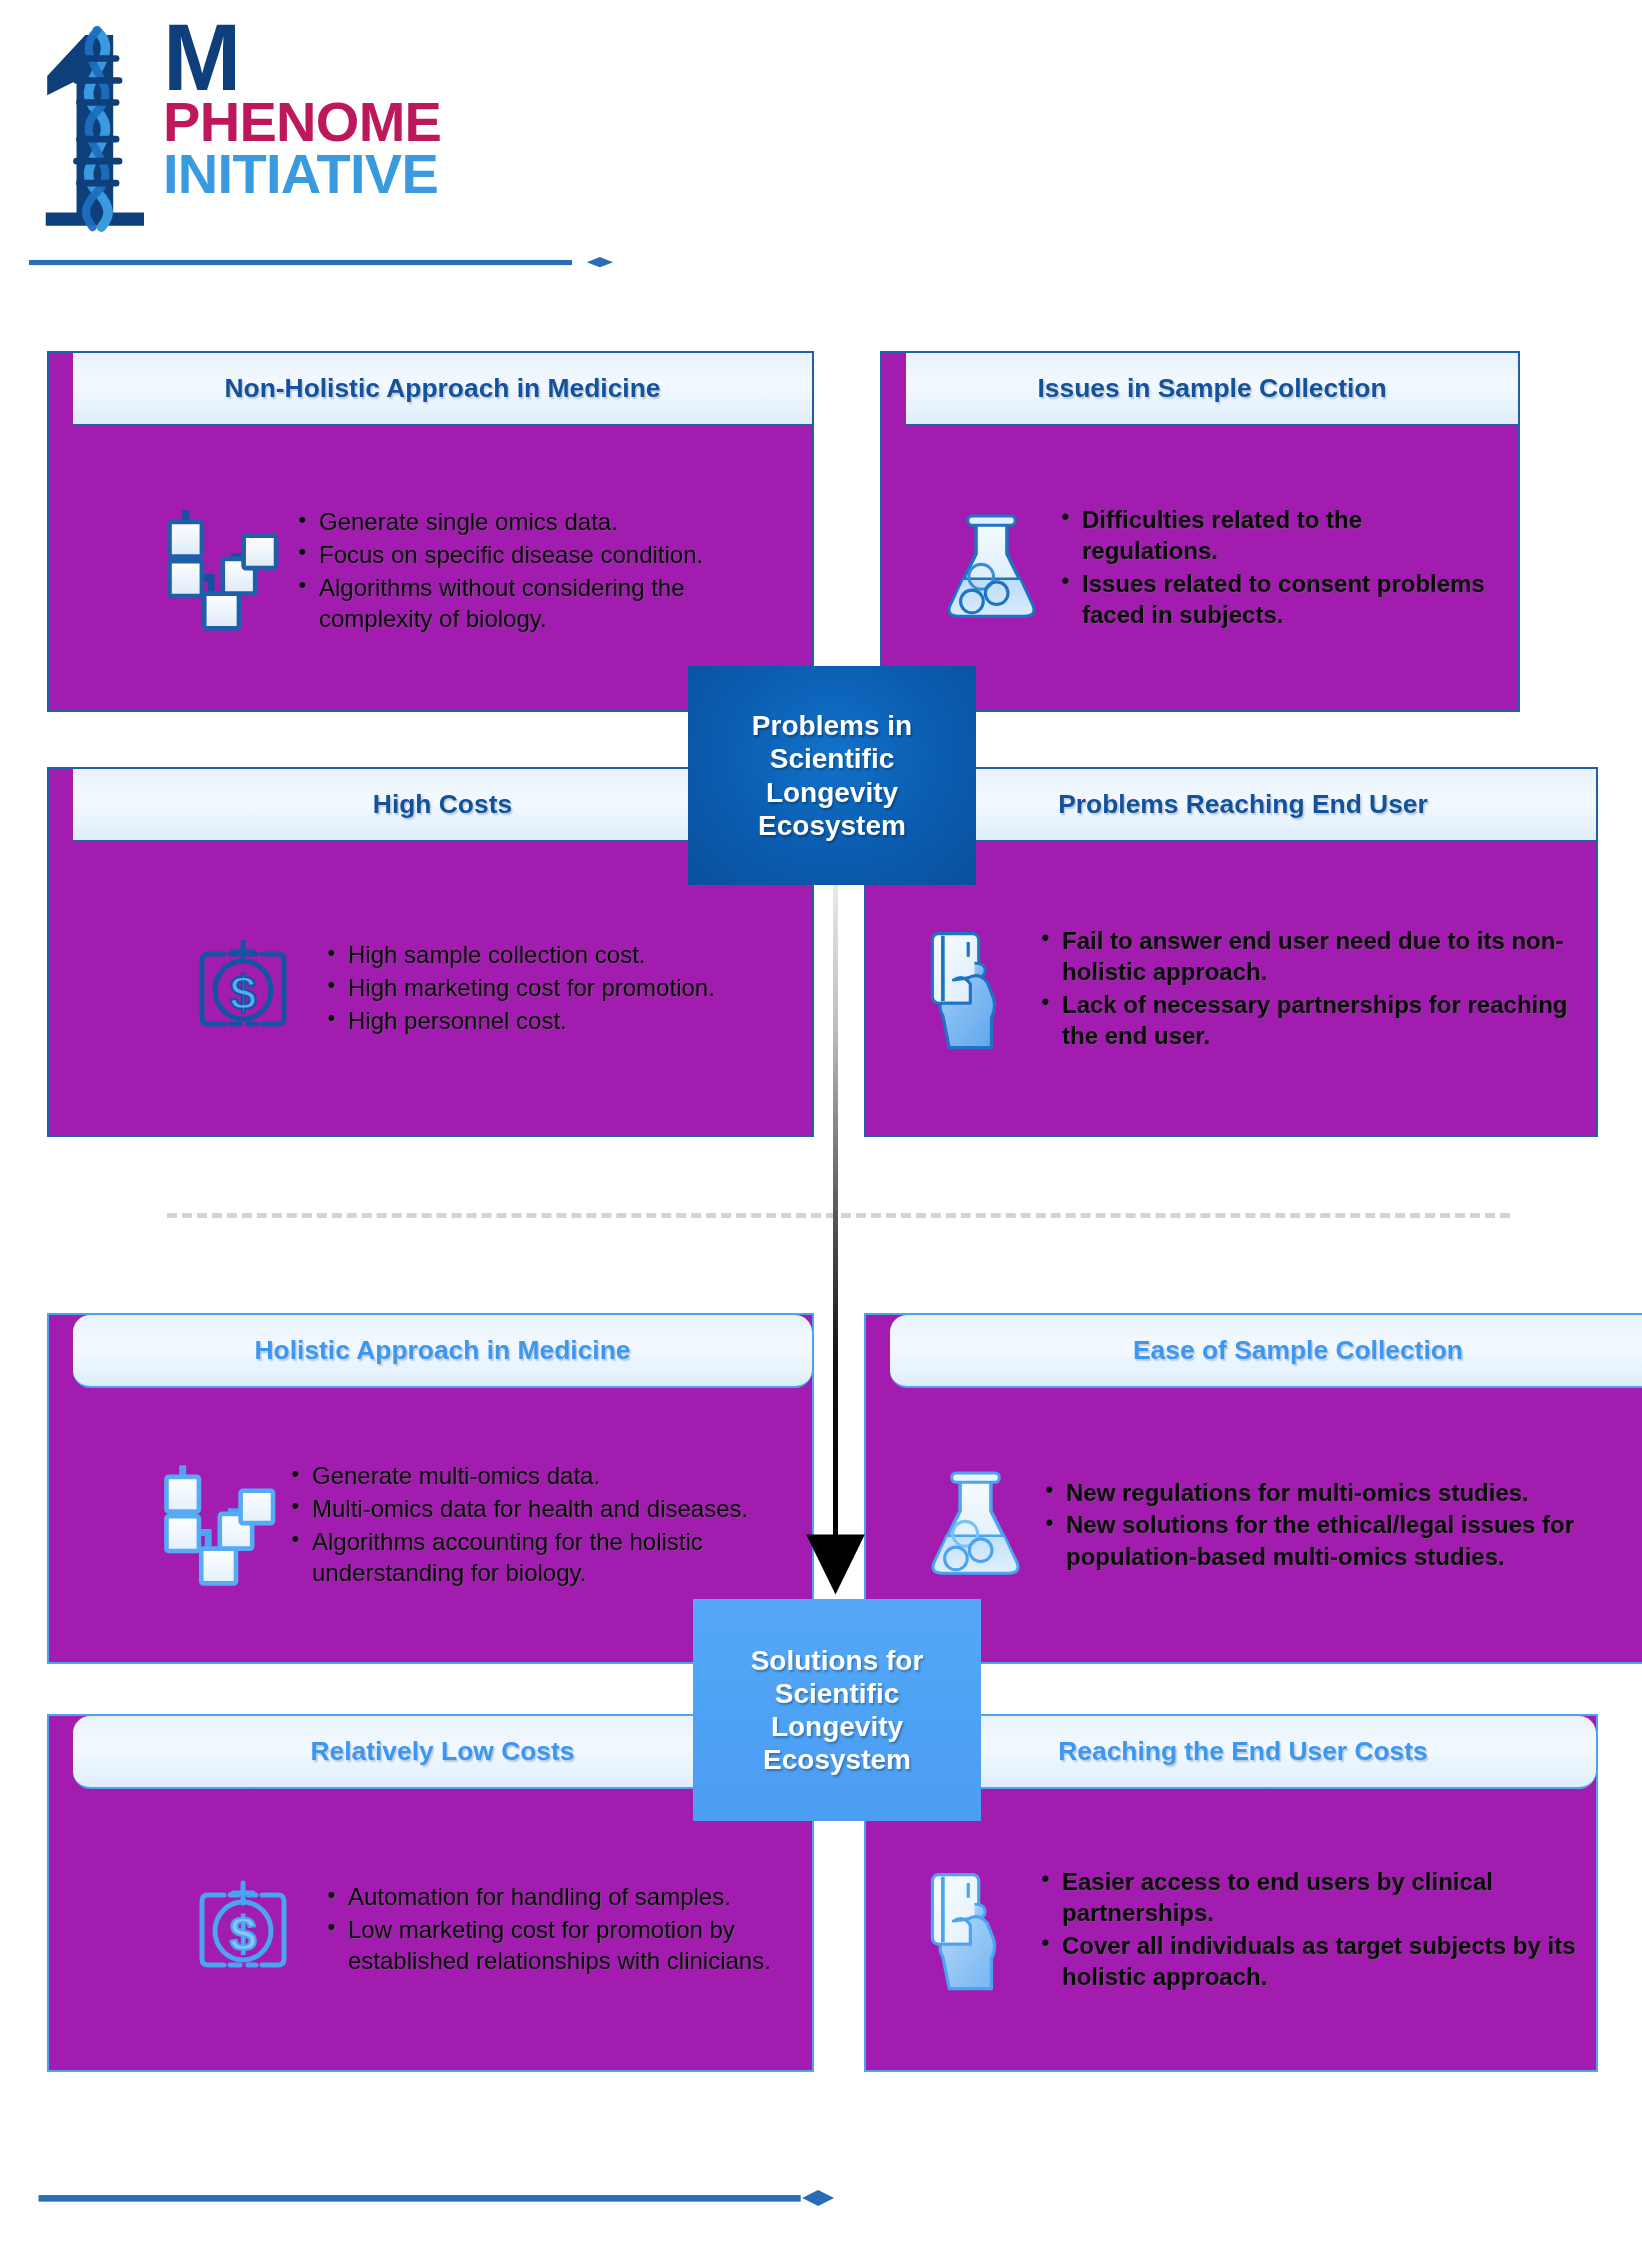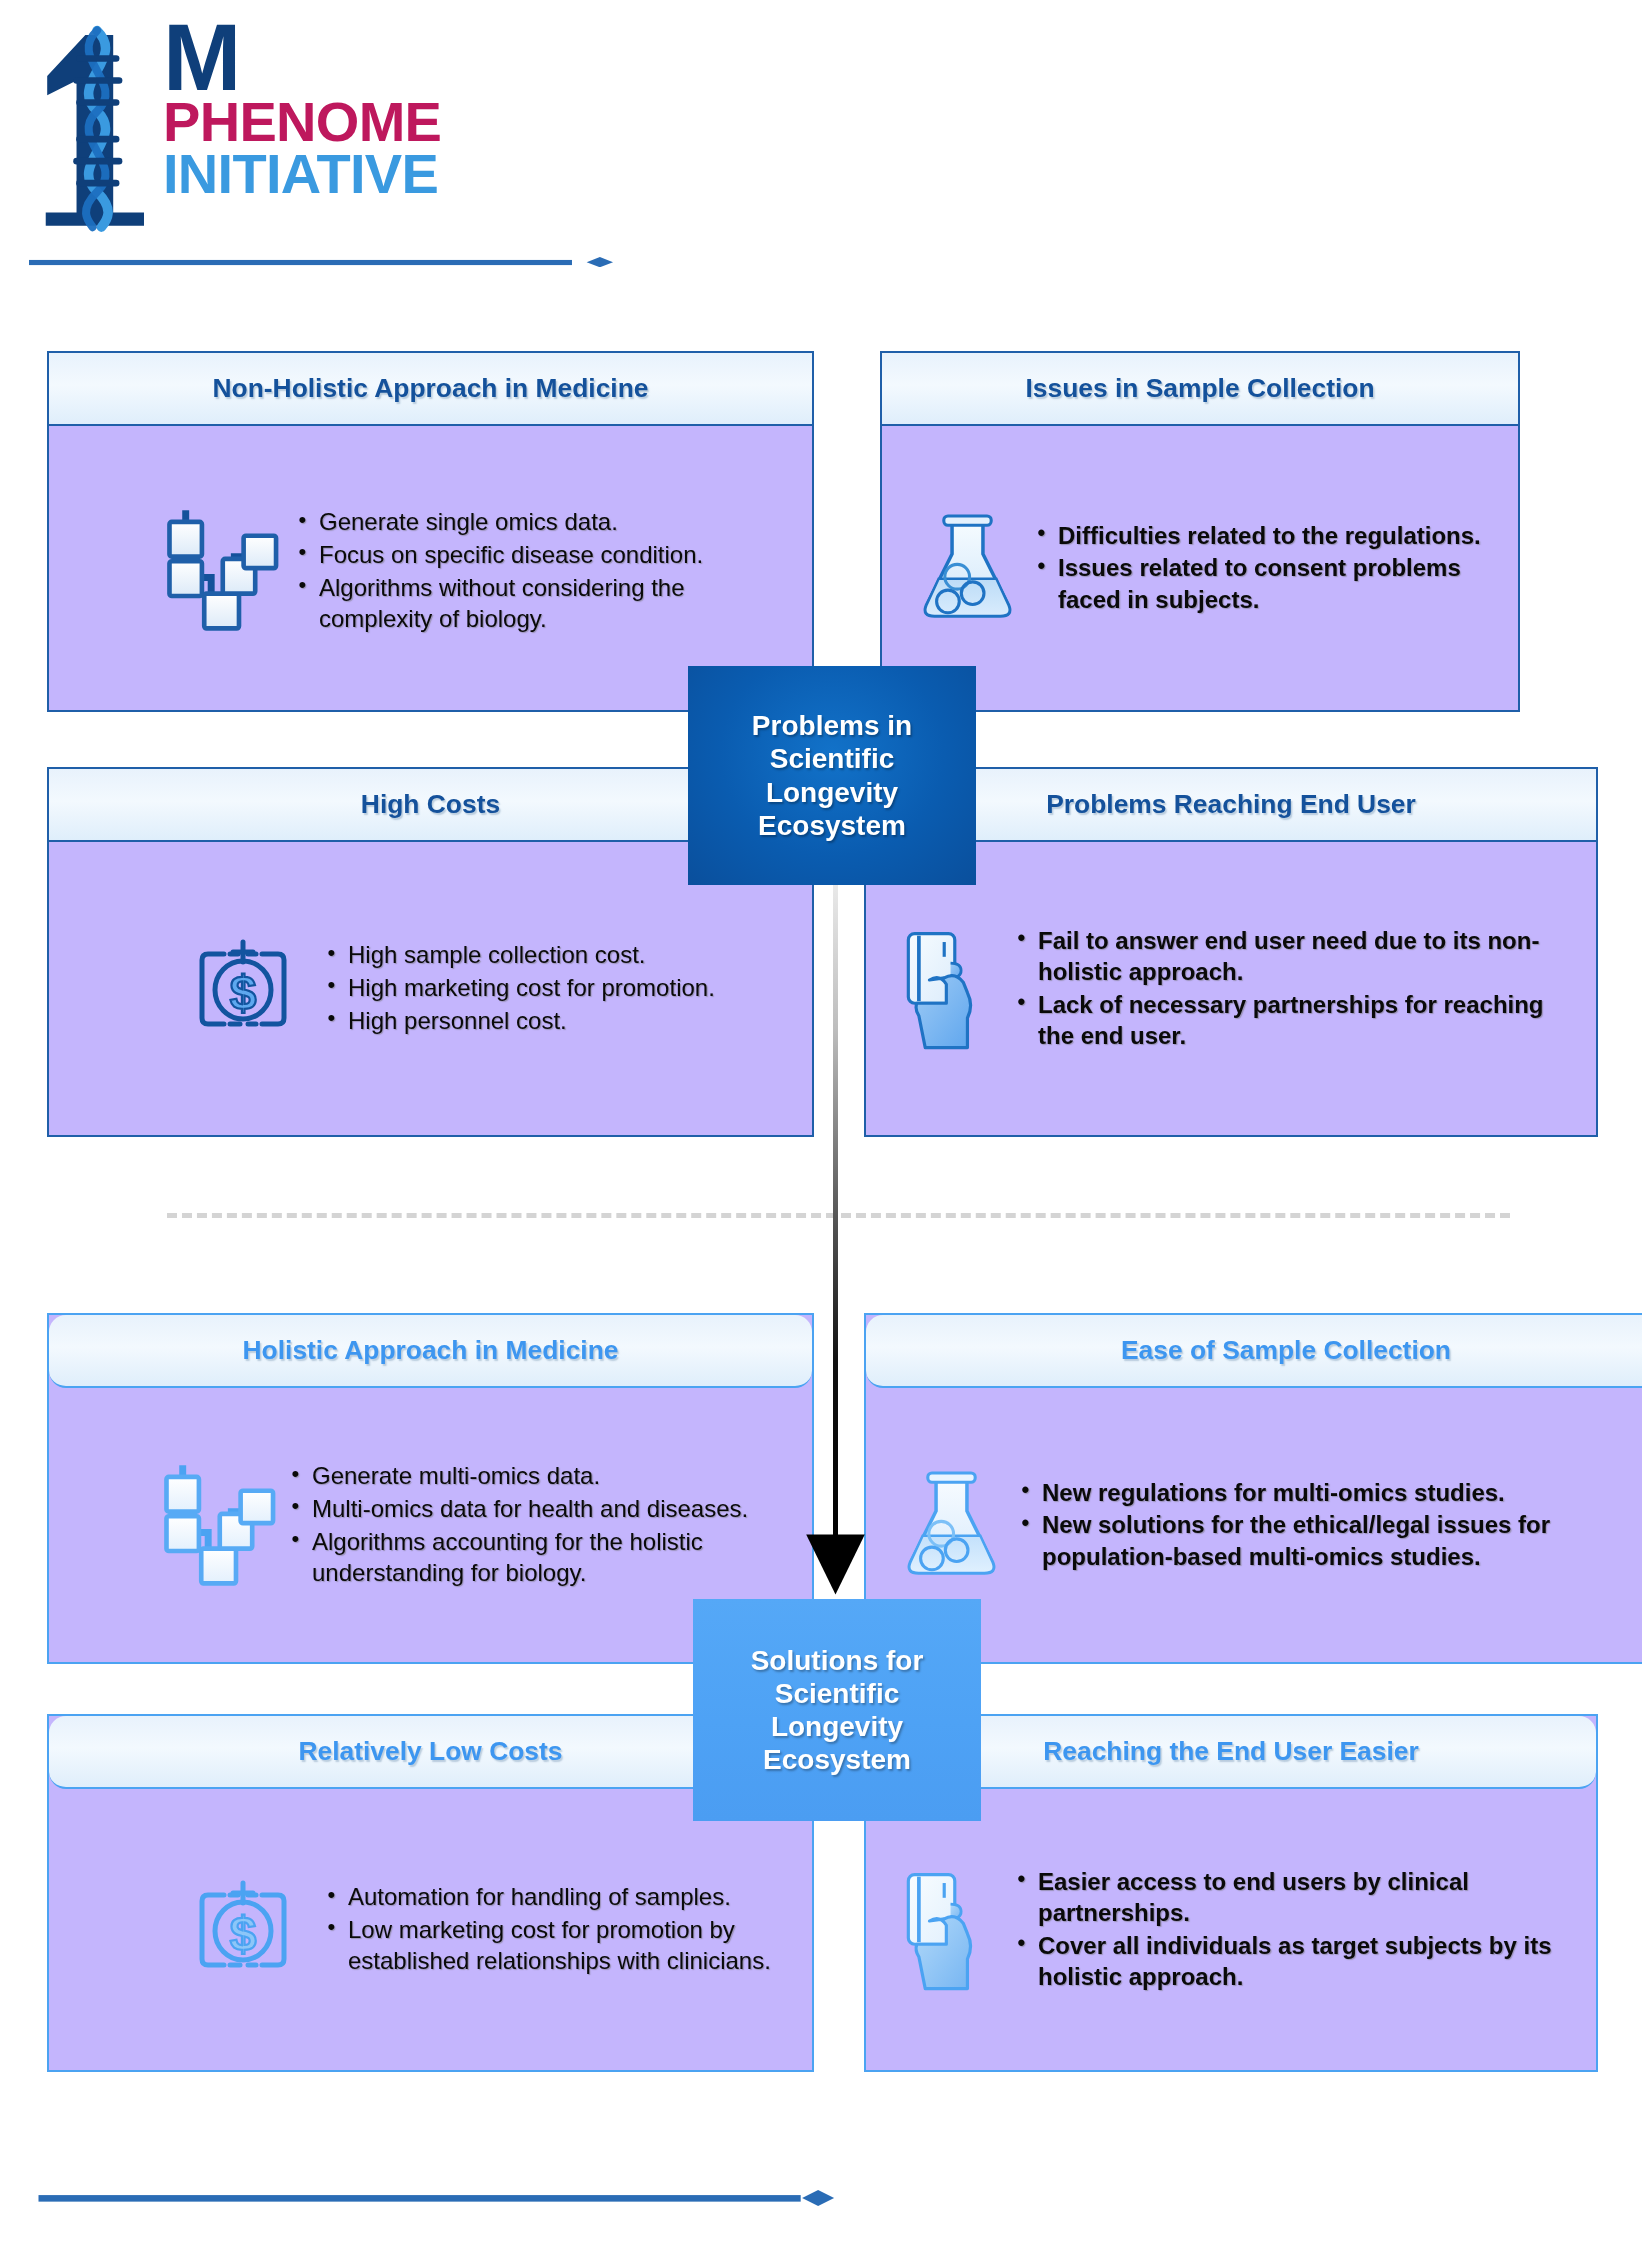--- a/index.html
+++ b/index.html
@@ -27,21 +27,21 @@
   .logo-initiative {
     font-size:56px; font-weight:bold; color:#3a9ae0; line-height:0.92;
     letter-spacing:-0.7px; font-family:"Liberation Sans", sans-serif;
   }
 
   
   .rule-top { position:absolute; left:29px; top:257px; width:587px; height:10.3px; }
   .rule-bottom { position:absolute; left:35px; top:2190px; width:807px; height:16px; }
 
   
-  .card { position:absolute; border:2.2px solid #1f5fa9; background:#c4b5fd; }
+  .card { position:absolute; border:2.2px solid #1f5fa9; background:#a21caf;padding-left:24px; }
   .card.dark  { border-color:#1f5fa9; }
   .card.light { border-color:#4ba3f2; }
   .card-head {
     height:73px; width:100%;
     display:flex; align-items:center; justify-content:center;
     background: linear-gradient(to bottom, #e8f2fc 0%, #f3f9fe 45%, #dfeefb 100%);
     border-bottom:2.2px solid #1f5fa9;
   }
   .card.light .card-head { border-bottom-color:#4ba3f2;border-radius:17px; }
   .card-title {
@@ -365,21 +365,21 @@
           <line x1="45" y1="18" x2="65" y2="18" stroke="#4ba3f2" stroke-width="5" stroke-linecap="round"></line>
           <ellipse cx="55" cy="56" rx="28" ry="29" fill="none" stroke="#4ba3f2" stroke-width="5"></ellipse>
           <text x="55" y="75" font-family="'Liberation Sans',sans-serif" font-size="48" font-weight="bold" fill="#8cc6f8" stroke="#4ba3f2" stroke-width="2.2" text-anchor="middle">$</text>
         </svg>
       </div>
     </div>
   </div>
 
   <div class="card light" style="left:864px; top:1714px; width:734px; height:358px;">
     <div class="card-head">
-      <div class="card-title">Reaching the End User Easier</div>
+      <div class="card-title">Reaching the End User Costs</div>
     </div>
     <div class="card-body icon-left">
       <div class="icon-wrap" style="width:128px;">
         <svg width="95" height="132" viewBox="0 0 90 125">
           <defs>
             <linearGradient id="cardG2" x1="0" y1="0" x2="1" y2="1">
               <stop offset="0%" stop-color="#f9fdff"></stop>
                 <stop offset="100%" stop-color="#e2f0fd"></stop>
             </linearGradient>
             <linearGradient id="handG2" x1="0" y1="0" x2="1" y2="1">

